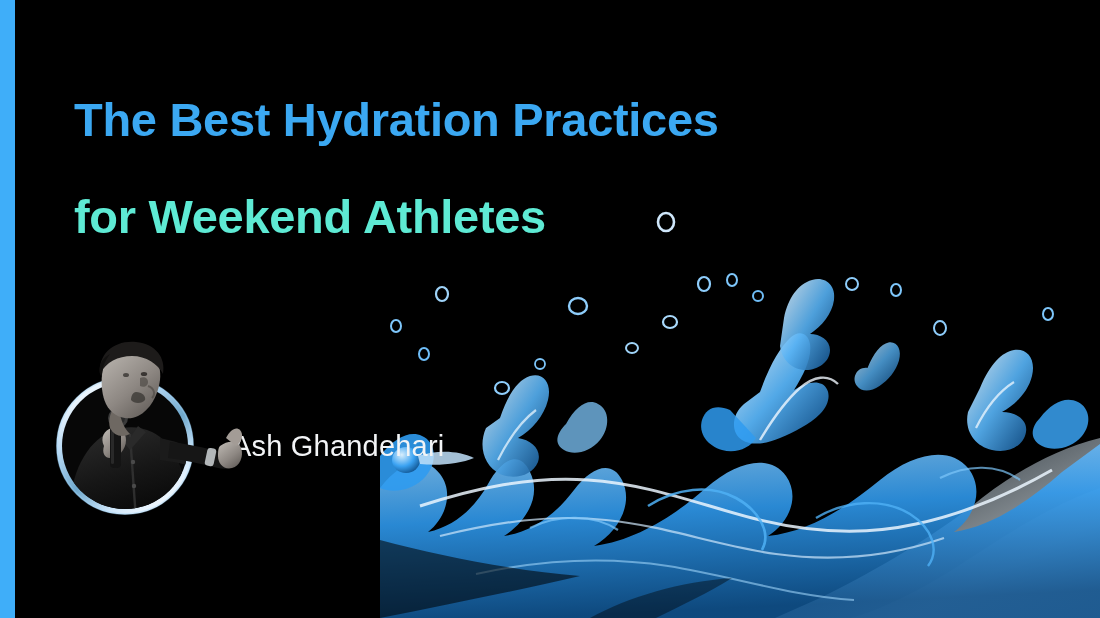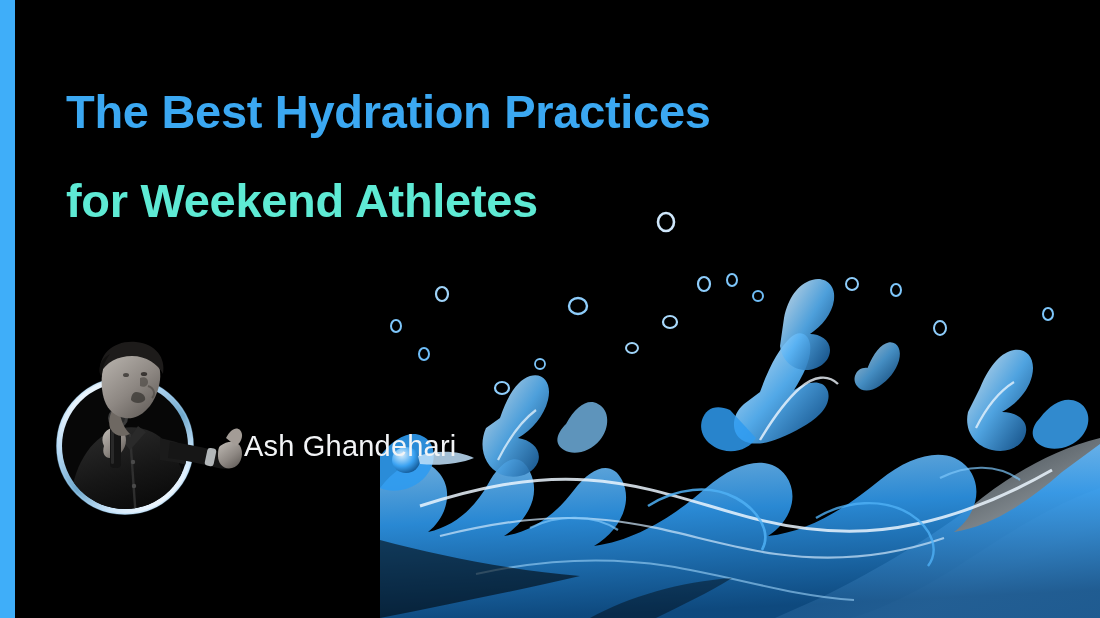--- a/index.html
+++ b/index.html
@@ -49,21 +49,21 @@
 
   
   .headline {
     position: absolute;
     left: 62px;
     top: 84px;
     z-index: 20;
     width: 920px;
   }
   .headline-line {
-    margin: 4px;
+    margin: 12px;
     font-size: 47px;
     line-height: 1.78;
     font-weight: 700;
     letter-spacing: -0.3px;
     white-space: nowrap;
   }
   .headline-line.l1 {
     color: #3ba8f2;
     line-height: 1.0;
     padding-bottom: 38px;
@@ -90,21 +90,21 @@
   }
   .avatar-wrap svg {
     position: absolute;
     left: -14px;
     top: -46px;
     width: 190px;
     height: 190px;
     overflow: visible;
   }
   .author-name {
-    margin-left: 50px;
+    margin-left: 38px;
     color: #f2f4f6;
     font-size: 29px;
     font-weight: 400;
     letter-spacing: 0.2px;
     white-space: nowrap;
   }
 </style>
 </head>
 <body>
 

